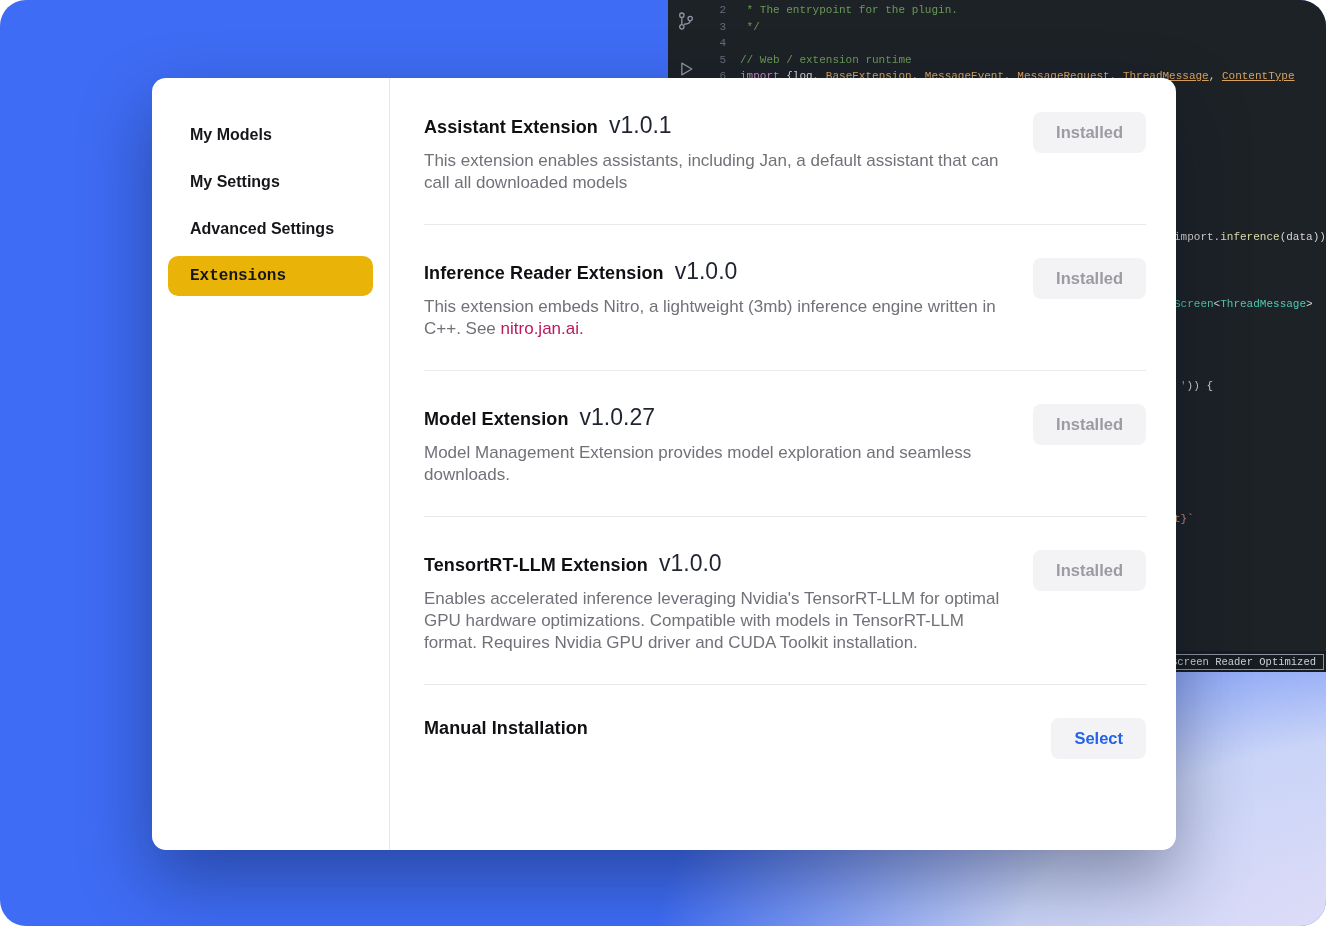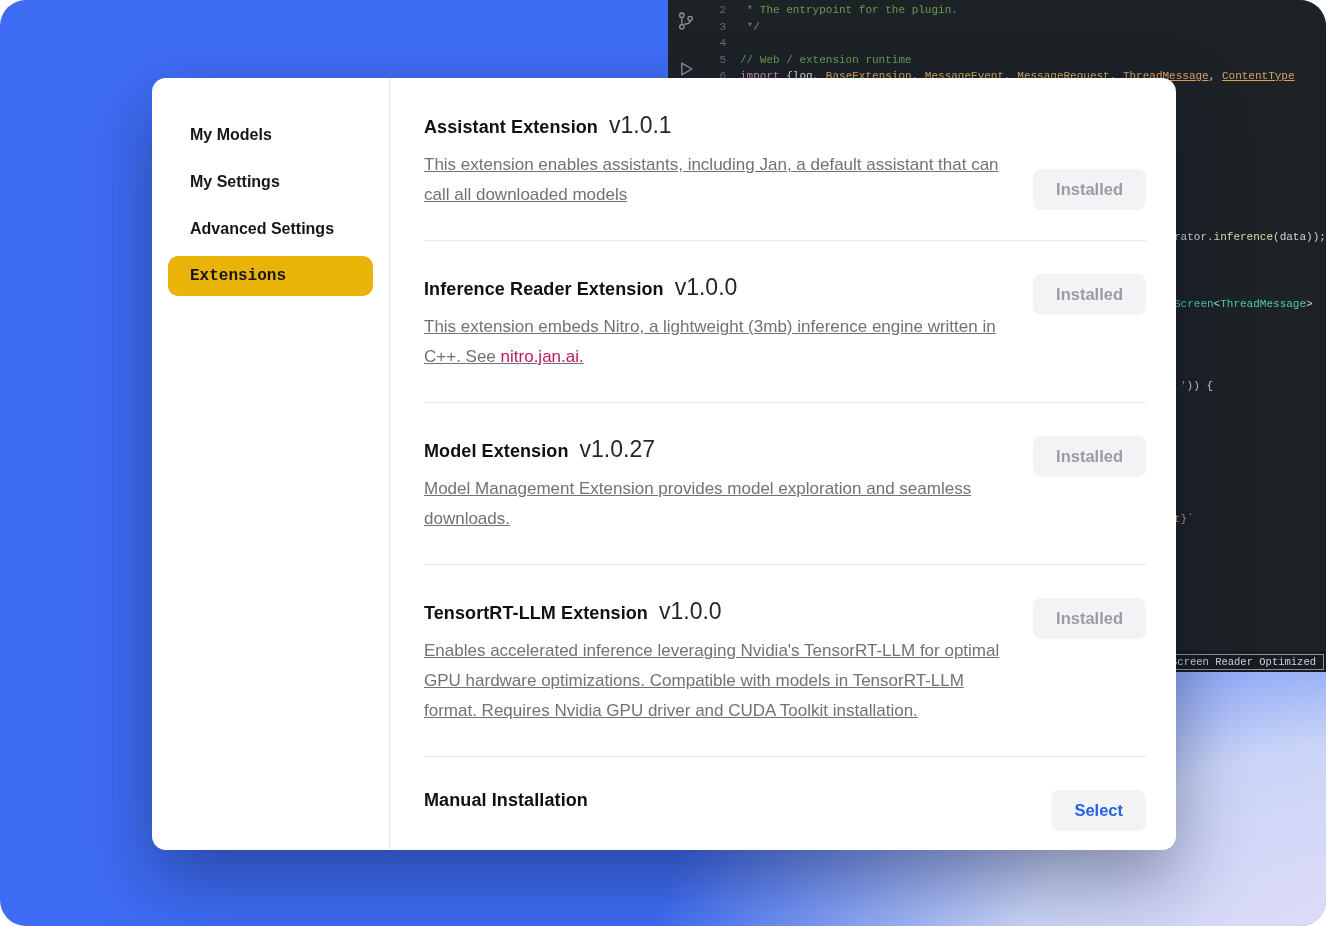--- a/index.html
+++ b/index.html
@@ -47,27 +47,27 @@
            box-shadow:0 30px 70px rgba(10,15,40,.38); }
 
   .sidebar { width:238px; flex:none; border-right:1px solid #e7e7ea; padding-top:30px; }
   .nav-item { margin:7px 16px; padding:11px 22px; border-radius:10px;
               font-size:16px; font-weight:700; color:#16161a; cursor:pointer; }
   .nav-item.active { background:#eab308;font-family:Liberation Mono, monospace; }
 
   .content { flex:1; padding:34px 30px 0 34px; overflow:hidden; }
   .section { display:flex; align-items:flex-start; padding:33px 0 30px;
              border-bottom:1px solid #e9e9ed; }
-  .section.first { padding-top:0;align-items:flex-end; }
+  .section.first { padding-top:0; }
   .section.last { border-bottom:none; }
   .sec-text { flex:1; padding-right:32px; }
   .sec-title-row { display:flex; align-items:baseline; gap:11px; }
   .sec-name { font-size:18px; font-weight:700; color:#101014; letter-spacing:.1px; }
   .sec-version { font-size:23px; font-weight:400; color:#1f2430; }
-  .sec-desc { margin-top:11px; font-size:17px; line-height:30px; color:#717179; max-width:580px;text-decoration:underline; }
+  .sec-desc { margin-top:11px; font-size:17px; line-height:22px; color:#717179; max-width:580px; }
   .link { color:#be185d; text-decoration:none; cursor:pointer; }
 
   .btn { flex:none; padding:11px 23px; border-radius:8px; background:#f3f3f5;
          border:none; font-family:inherit; font-size:16.5px; font-weight:600; cursor:pointer; }
   .btn.installed { color:#9b9ba3; }
   .btn.select { color:#2363e8; font-weight:700; }
 </style>
 </head>
 <body>
 
@@ -97,21 +97,21 @@
         <div class="code-line"><span class="ln">3</span><span class="tok-comment"> */</span></div>
         <div class="code-line"><span class="ln">4</span></div>
         <div class="code-line"><span class="ln">5</span><span class="tok-comment">// Web / extension runtime</span></div>
         <div class="code-line"><span class="ln">6</span><span class="tok-keyword">import </span><span class="tok-plain">{log, </span><span class="tok-type">BaseExtension</span><span class="tok-plain">, </span><span class="tok-type">MessageEvent</span><span class="tok-plain">, </span><span class="tok-type">MessageRequest</span><span class="tok-plain">, </span><span class="tok-type">ThreadMessage</span><span class="tok-plain">, </span><span class="tok-type">ContentType</span></div>
       </div>
 
     <div class="status-bar">
       <span>go</span>
       <span class="status-badge">Screen Reader Optimized</span>
     </div>
-  <div class="frag frag-0"><span class="tok-plain">rator.</span><span class="tok-func">inference</span><span class="tok-plain">(data));</span></div>
+  <div class="frag frag-0"><span class="tok-plain">import.</span><span class="tok-func">inference</span><span class="tok-plain">(data));</span></div>
       <div class="frag frag-1"><span class="tok-teal">Screen</span><span class="tok-plain">&lt;</span><span class="tok-teal">ThreadMessage</span><span class="tok-plain">&gt;</span></div>
       <div class="frag frag-2"><span class="tok-string">'</span><span class="tok-plain">)) {</span></div>
       <div class="frag frag-3"><span class="tok-string">t}`</span></div>
     </div>
 
   <div class="modal">
 
     <aside class="sidebar">
       <div class="nav-item">My Models</div>
       <div class="nav-item">My Settings</div>

